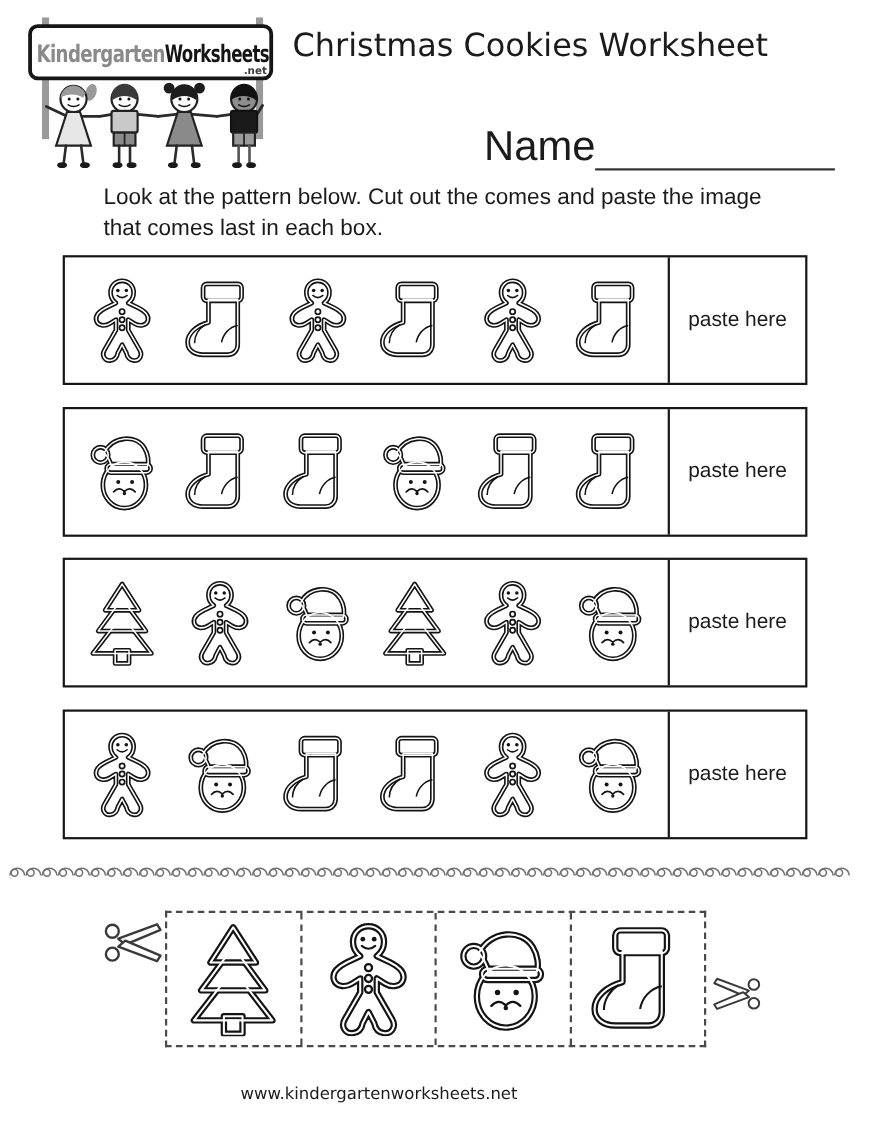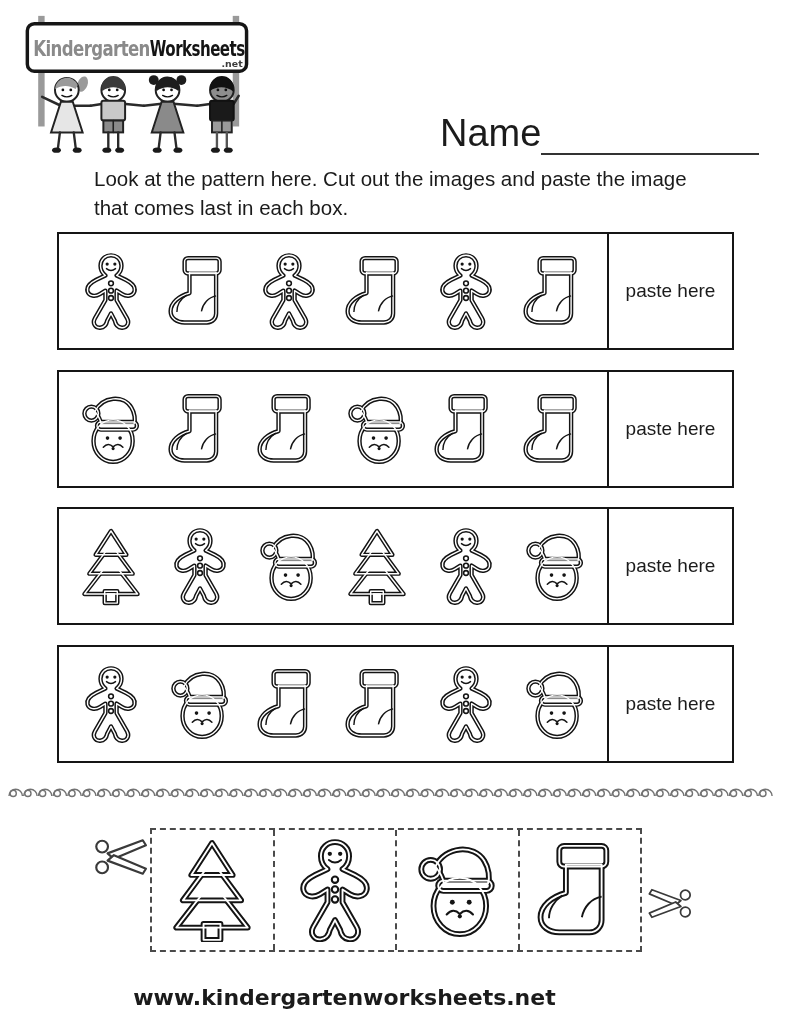--- a/index.html
+++ b/index.html
@@ -33,21 +33,21 @@
   .cutout-strip { position:absolute; left:150px; top:828px; width:492px; height:124px;
                   border:2px dashed #4a4a4a; box-sizing:border-box; display:flex; background:#fff; }
   .cut-cell { flex:1; border-right:2px dashed #4a4a4a; display:flex; align-items:center; justify-content:center; }
   .cut-cell:last-child { border-right:none; }
   .cicon { width:94px; height:104px; }
   .scissors-left  { position:absolute; left:94px;  top:836px; width:56px; height:42px; }
   .scissors-right { position:absolute; left:646px; top:886px; width:46px; height:35px; transform:scaleX(-1); }
 
   
   .footer { position:absolute; left:0; top:985px; width:689px; text-align:center;
-            font-family:"DejaVu Sans",sans-serif; font-size:22px; font-weight:700; color:#1b1b1b; }
+            font-family:"DejaVu Sans",sans-serif; font-size:15px; font-weight:400; color:#1b1b1b; }
 
   
   .pass1 { --sw:6.2; --stk:#141414; --fl:#ffffff; }
   .pass2 { --sw:2;   --stk:#ffffff; --fl:none; }
   .det path, .det circle { }
 </style>
 </head>
 <body>
 
 <svg width="0" height="0" style="position:absolute" aria-hidden="true">
@@ -192,27 +192,28 @@
         <rect x="203" y="96" width="24" height="20" rx="2" fill="#1a1a1a" stroke="#111" stroke-width="2"></rect>
         <rect x="205" y="116" width="20" height="12" fill="#9a9a9a" stroke="#222" stroke-width="2"></rect>
         <path d="M215,116 L215,128" stroke="#222" stroke-width="1.6"></path>
         <path d="M210,128 L210,144 M220,128 L220,144" stroke="#555" stroke-width="2.4"></path>
         <ellipse cx="208.5" cy="146" rx="4.5" ry="2.6" fill="#1a1a1a"></ellipse>
           <ellipse cx="221.5" cy="146" rx="4.5" ry="2.6" fill="#1a1a1a"></ellipse>
       </g>
     </svg>
   </div>
 
+  <h1 class="title">Christmas Cookies Worksheet</h1>
 
   <div class="name-row">
     <span>Name</span>
       <span class="name-line"></span>
   </div>
 
-  <p class="instructions">Look at the pattern here. Cut out the images and paste the image that comes last in each box.</p>
+  <p class="instructions">Look at the pattern below. Cut out the comes and paste the image that comes last in each box.</p>
 
   <section class="rows">
     <div class="pattern-row">
       <div class="pattern-cells">
           <svg class="picon" viewBox="0 0 100 110">
             <use href="#icon-gingerbread"></use>
           </svg>
           <svg class="picon" viewBox="0 0 100 110">
             <use href="#icon-stocking"></use>
           </svg>

